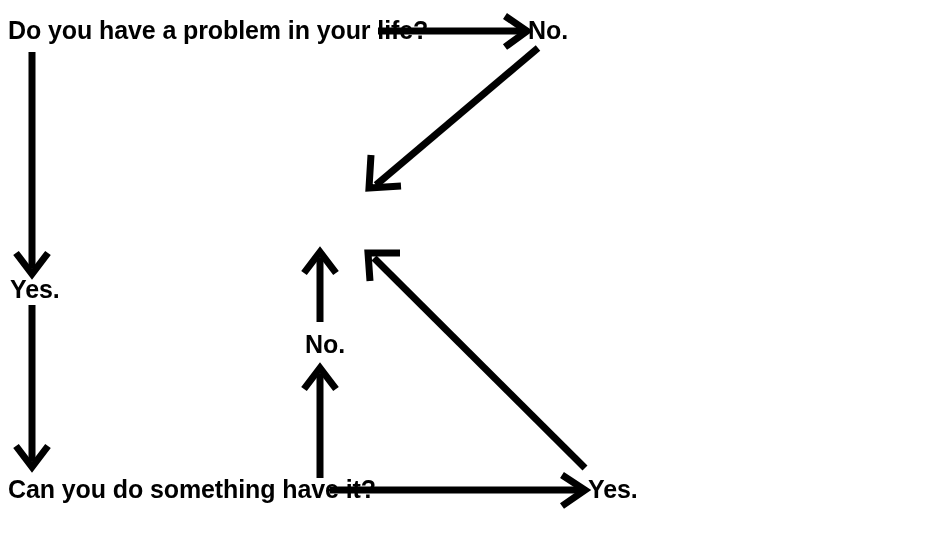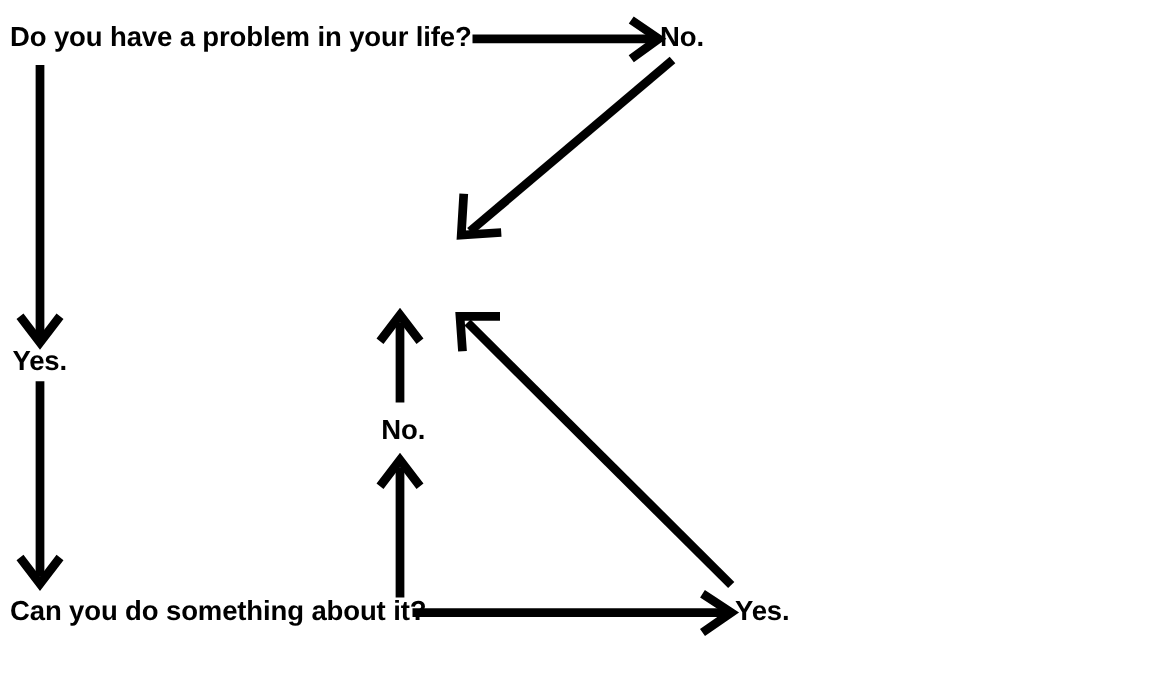--- a/index.html
+++ b/index.html
@@ -15,21 +15,21 @@
     position: relative;
     width: 941px;
     height: 542px;
     background: #ffffff;
     overflow: hidden;
   }
   .node-text {
     position: absolute;
     font-family: "Liberation Sans", sans-serif;
     font-weight: bold;
-    font-size: 22px;
+    font-size: 25px;
     line-height: 20px;
     color: #000000;
     white-space: nowrap;
     letter-spacing: -0.1px;
   }
   #flow-svg {
     position: absolute;
     left: 0;
     top: 0;
     width: 941px;
@@ -101,17 +101,17 @@
 
   <div class="node-text" style="left:8px; top:20px;">Do you have a problem in your life?</div>
 
   <div class="node-text" style="left:528px; top:20px;">No.</div>
 
 
   <div class="node-text" style="left:10px; top:279px;">Yes.</div>
 
   <div class="node-text" style="left:305px; top:334px;">No.</div>
 
-  <div class="node-text" style="left:8px; top:479px;">Can you do something about it?</div>
+  <div class="node-text" style="left:8px; top:479px;">Can you do something have it?</div>
 
   <div class="node-text" style="left:588px; top:479px;">Yes.</div>
 
 </div>
 
 </body></html>

